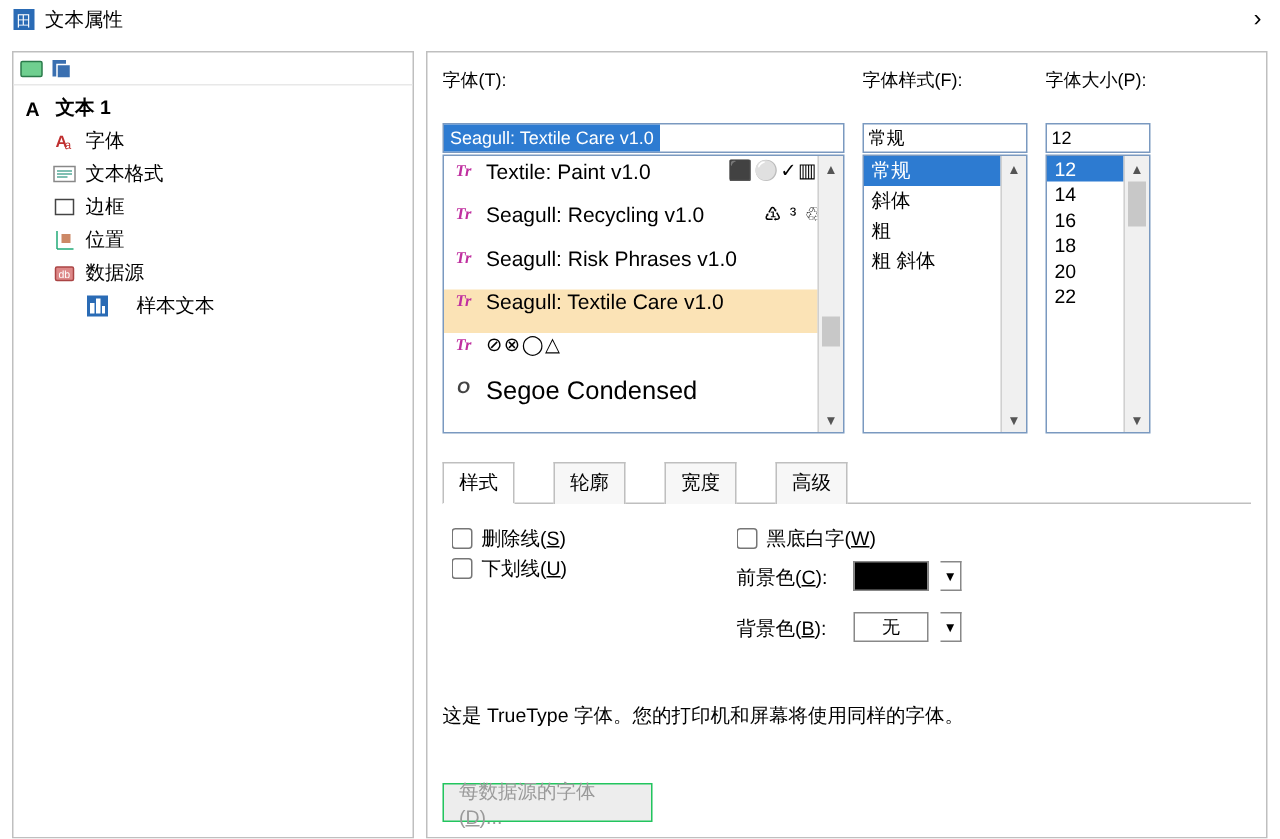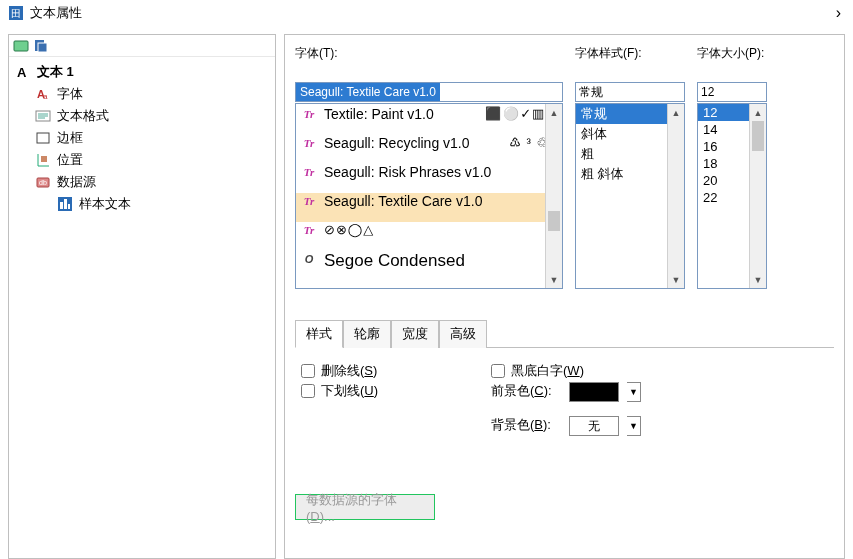--- a/index.html
+++ b/index.html
@@ -10,21 +10,21 @@
 .title-text { flex: 1; font-size: 13px; }
 .closex { font-size: 16px; line-height: 1; padding: 0 4px; }
 .maincols { display: flex; flex: 1; }
 .leftpanel { width: 268px; border: 1px solid #bfbfbf; margin: 8px 4px 0 8px; display: flex; flex-direction: column; }
 .lp-toolbar { height: 22px; border-bottom: 1px solid #e8e8e8; display: flex; align-items: center; padding: 0 4px; gap: 4px; }
 .tb-ico { width: 16px; height: 16px; display: inline-block; }
 .tree { padding: 4px 4px; font-size: 13px; }
 .tree-root { display: flex; align-items: center; font-weight: bold; gap: 6px; padding: 2px; }
 .tree-item { display: flex; align-items: center; gap: 6px; padding: 2px 2px 2px 22px; }
 .tree-item.sel { color: #000; }
-.tree-sub { padding-left: 44px; display: flex; align-items: center; gap: 6px; padding-top: 2px; padding-bottom: 2px; }
+.tree-sub { padding-left: 44px; display: flex; align-items: center; gap: 18px; padding-top: 2px; padding-bottom: 2px; }
 .icon-slot { width: 16px; height: 16px; flex: 0 0 16px; display: inline-flex; align-items: center; justify-content: center; }
 .rightpanel { flex: 1; border: 1px solid #bfbfbf; margin: 8px 8px 0 4px; padding: 10px 10px 0 10px; display: flex; flex-direction: column; }
 .row-top { display: flex; gap: 12px; }
 .grp { display: flex; flex-direction: column; }
 .grp-label { margin-bottom: 20px; }
 .grp-font { flex: 0 0 268px; width: 268px; }
 .grp-style { flex: 0 0 110px; width: 110px; }
 .grp-size { flex: 0 0 70px; width: 70px; }
 .combo-input { width: 100%; height: 20px; border: 1px solid #7a99c0; background: #fff; padding: 0 3px; font-size: 12px; }
 .font-search { width: 100%; height: 20px; border: 1px solid #7a99c0; padding: 0; }
@@ -37,30 +37,30 @@
 .font-row { display: flex; align-items: flex-start; height: 29px; padding: 0 4px; gap: 6px; }
 .font-row .tt { width: 18px; height: 16px; display: inline-flex; align-items: center; justify-content: center; font-family: serif; font-size: 11px; font-style: italic; color: #c030a0; font-weight: bold; }
 .font-row .fr-name { flex: 1; font-size: 14px; }
 .font-row .fr-glyphs { font-size: 13px; letter-spacing: 1px; color: #000; }
 .font-row.highlight { background: #fbe3b6; }
 .font-row.segoe .fr-name { font-size: 17px; }
 .font-row.segoe .tt { font-style: italic; font-family: "Times New Roman", serif; color: #444; }
 .style-list, .size-list { padding: 0; }
 .opt { padding: 1px 5px; font-size: 13px; }
 .opt.sel { background: #2d7bd1; color: #fff; }
-.tabs { display: flex; margin-top: 30px; border-bottom: 1px solid #bfbfbf; }
+.tabs { display: flex; margin-top: 18px; border-bottom: 1px solid #bfbfbf; gap: 26px; }
 .tab { padding: 4px 10px; border: 1px solid #bfbfbf; border-bottom: none; margin-right: 0; background: #f7f7f7; position: relative; top: 1px; font-size: 13px; }
 .tab.active { background: #fff; border-bottom: 1px solid #fff; }
 .tabbody { padding: 14px 6px 18px 6px; }
 .ck-row { display: flex; }
 .ck-col { display: flex; flex-direction: column; gap: 2px; }
 .ck-col.left { width: 190px; }
 .ck { display: flex; align-items: center; gap: 6px; font-size: 13px; }
 .ck input[type=checkbox] { width: 14px; height: 14px; margin: 0; }
-.color-row { display: flex; align-items: flex-start; gap: 8px; margin-top: 0; height: 24px; }
+.color-row { display: flex; align-items: flex-end; gap: 8px; margin-top: 0; height: 24px; }
 .color-row + .color-row { margin-top: 8px; }
 .color-label { width: 70px; font-size: 13px; }
 .color-swatch { width: 50px; height: 20px; border: 1px solid #888; display: inline-block; }
 .color-dd { width: 14px; height: 20px; border: 1px solid #888; border-left: none; display: inline-flex; align-items: center; justify-content: center; font-size: 9px; }
 .hint { margin-top: 22px; font-size: 13px; }
 .btn-disabled { margin-top: 36px; width: 140px; height: 26px; border: 1px solid #22c55e; background: #ededed; color: #9a9a9a; display: inline-flex; align-items: center; padding: 0 10px; font-size: 13px; }
 u.ak { text-decoration: underline; }
 svg { display: block; }
 </style>
 </head>
@@ -286,19 +286,20 @@
             </div>
             <div class="color-row">
               <span class="color-label"><span id="bg-label">背景色(<u class="ak">B</u>):</span></span>
               <span class="color-swatch" style="background:#fff;display:inline-flex;align-items:center;justify-content:center;font-size:12px">无</span>
                 <span class="color-dd">▼</span>
             </div>
           </div>
         </div>
       </div>
 
+      <div class="hint">这是 TrueType 字体。您的打印机和屏幕将使用同样的字体。</div>
 
       <div class="btn-disabled">
           <span id="btn-ds">每数据源的字体(<u class="ak">D</u>)...</span>
         </div>
     </div>
   </div>
 </div>
 
 </body></html>

